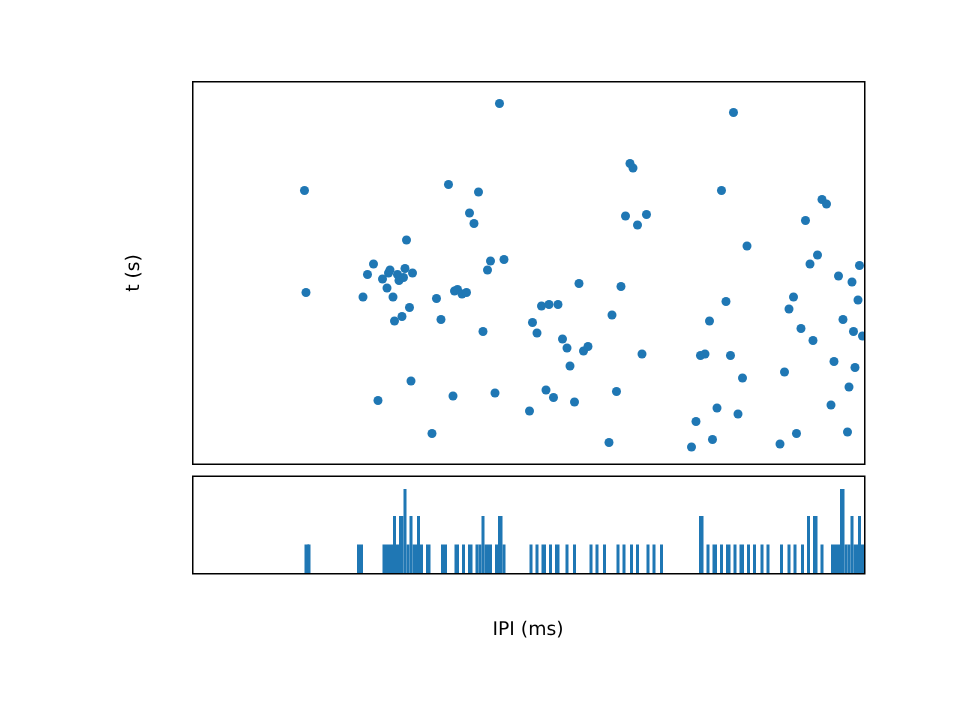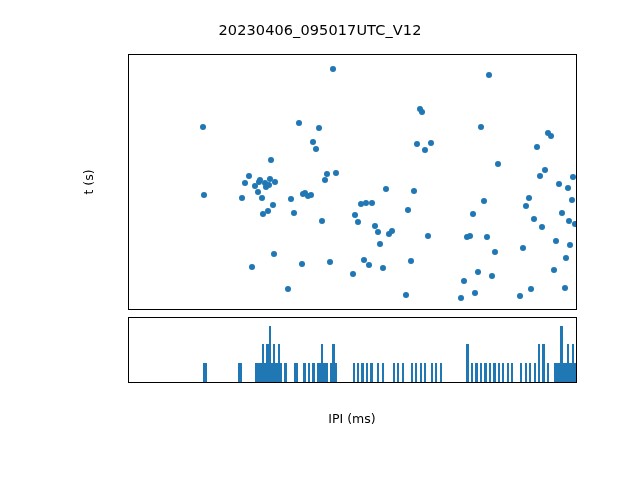--- a/index.html
+++ b/index.html
@@ -99,21 +99,20 @@
     font-size: 12.5px;
     color: #000000;
     white-space: nowrap;
   }
 </style>
 </head>
 <body>
 
 <div id="figure">
 
-  <div id="chart-title">20230406_095017UTC_V12</div>
 
   <div id="scatter-panel">
       <div class="point" style="left: 75.4313px; top: 139.505px; background-color: rgb(31, 119, 180);"></div>
       <div class="point" style="left: 74.3137px; top: 71.9015px; background-color: rgb(31, 119, 180);"></div>
       <div class="point" style="left: 112.868px; top: 142.631px; background-color: rgb(31, 119, 180);"></div>
       <div class="point" style="left: 116.22px; top: 128.172px; background-color: rgb(31, 119, 180);"></div>
       <div class="point" style="left: 120.131px; top: 121.138px; background-color: rgb(31, 119, 180);"></div>
       <div class="point" style="left: 122.925px; top: 212.188px; background-color: rgb(31, 119, 180);"></div>
       <div class="point" style="left: 125.719px; top: 130.908px; background-color: rgb(31, 119, 180);"></div>
       <div class="point" style="left: 128.512px; top: 136.769px; background-color: rgb(31, 119, 180);"></div>

